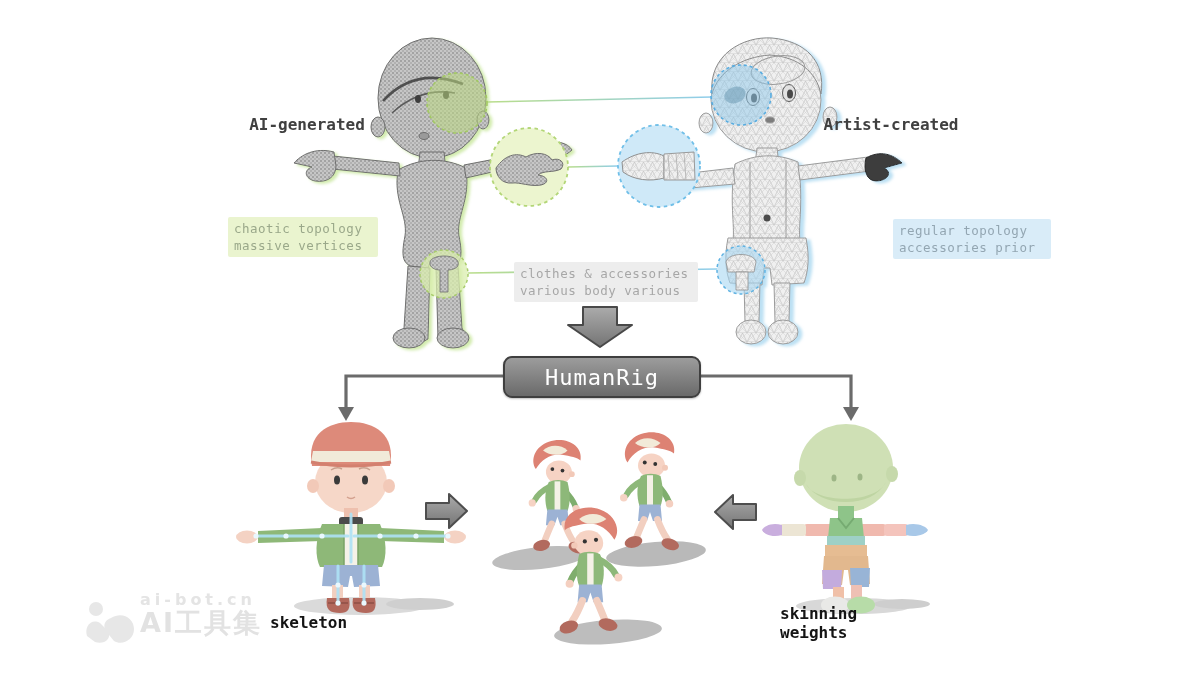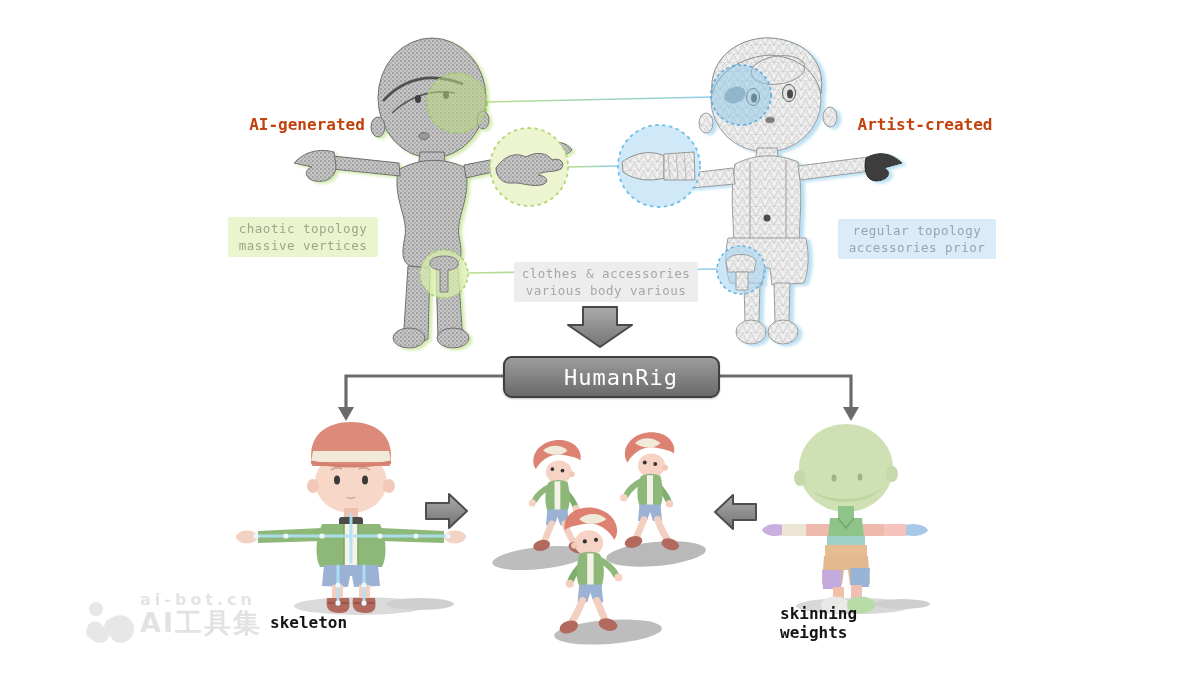--- a/index.html
+++ b/index.html
@@ -1,28 +1,28 @@
 <!DOCTYPE html>
 <html><head>
 <meta charset="utf-8">
 <style>
   html,body{margin:0;padding:0;background:#fff;}
   .canvas{position:relative;width:1200px;height:675px;background:#ffffff;overflow:hidden;
           font-family:"DejaVu Sans Mono", monospace;}
   .abs{position:absolute;}
-  .fig-label{font-weight:bold;font-size:16px;color:#c2410c;letter-spacing:0px;text-align:center;}
-  .callout{font-size:12.5px;line-height:17px;color:#9a9a9a;text-align:center;
+  .fig-label{font-weight:bold;font-size:16px;color:#404040;letter-spacing:0px;text-align:center;}
+  .callout{font-size:12.5px;line-height:17px;color:#9a9a9a;text-align:left;
            padding:3px 6px;border-radius:2px;letter-spacing:0.5px;}
   .callout.green{background:#eaf4cf;color:#9aa88a;}
   .callout.gray{background:#ededed;color:#a7a7a7;margin-top:43px;}
   .callout.blue{background:#d9ecf8;color:#93a6b2;}
   .humanrig{display:flex;align-items:center;justify-content:center;
             width:194px;height:38px;border-radius:9px;
             background:linear-gradient(#9c9c9c,#6a6a6a);
-            border:2px solid #3f3f3f;box-shadow:0 1px 2px rgba(0,0,0,.25);padding-left:19px;}
+            border:2px solid #3f3f3f;box-shadow:0 1px 2px rgba(0,0,0,.25);}
   .humanrig span{color:#ffffff;font-size:22px;letter-spacing:1px;font-weight:normal;}
   .out-label{font-weight:bold;font-size:16px;color:#141414;line-height:19px;}
   .watermark{display:flex;align-items:flex-end;gap:10px;}
   .wm-text{display:flex;flex-direction:column;line-height:1.05;}
   .wm-site{font-family:"DejaVu Sans", sans-serif;font-weight:bold;font-size:16px;
            letter-spacing:4px;color:#e4e4e4;}
   .wm-brand{font-family:"DejaVu Sans", sans-serif;font-weight:bold;font-size:27px;
             letter-spacing:2px;color:#e2e2e2;}
 </style>
 </head>
@@ -289,33 +289,33 @@
 
     <g fill="#e7e7e7" transform="translate(84,600)">
       <circle cx="12" cy="9" r="7"></circle>
       <path d="M3 36 C 0 27 7 18 16 23 L 25 32 C 27 39 20 45 11 42 Z"></path>
       <path d="M27 18 C 38 11 50 18 50 29 C 50 40 38 46 30 41 L 21 30 C 19 23 22 20 27 18 Z"></path>
     </g>
   </svg>
 
   <div class="abs fig-label" style="left:226px;top:115px;width:162px">AI-generated</div>
 
-  <div class="abs fig-label" style="left:844px;top:115px;width:162px">Artist-created</div>
+  <div class="abs fig-label" style="left:810px;top:115px;width:162px">Artist-created</div>
 
   <div class="abs callout green" style="left:228px;top:217px;width:138px">
     <div>chaotic topology</div>
     <div>massive vertices</div>
   </div>
 
   <div class="abs callout gray" style="left:514px;top:219px;width:172px">
     <div>clothes &amp; accessories</div>
     <div>various body various</div>
   </div>
 
-  <div class="abs callout blue" style="left:838px;top:219px;width:146px">
+  <div class="abs callout blue" style="left:893px;top:219px;width:146px">
     <div>regular topology</div>
     <div>accessories prior</div>
   </div>
 
   <div class="abs humanrig" style="left:503px;top:356px">
     <span>HumanRig</span>
   </div>
 
   <div class="abs out-label" style="left:270px;top:613px;width:160px">skeleton</div>
 

